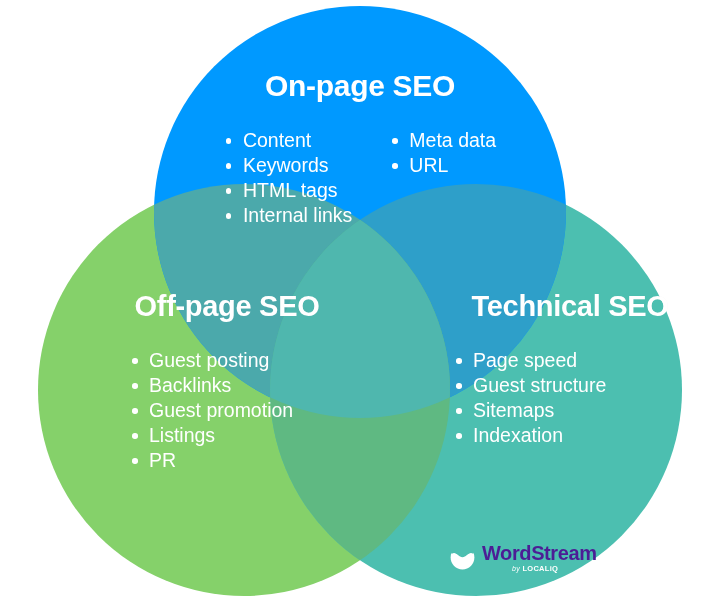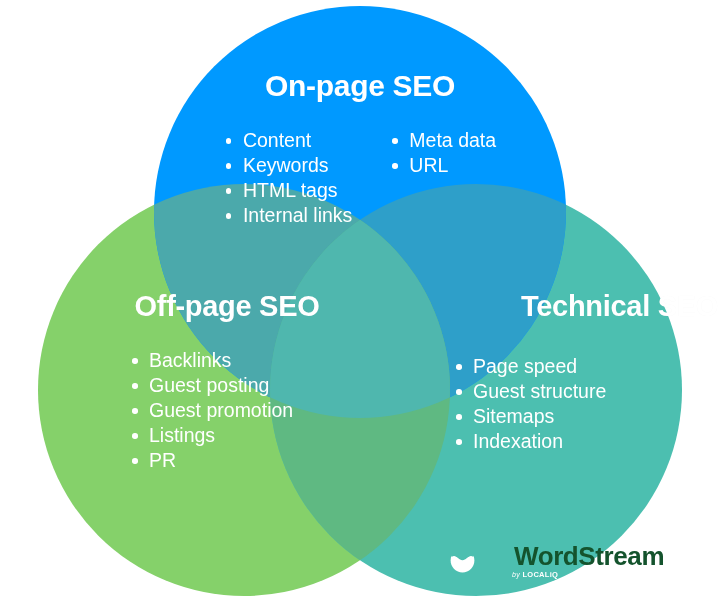--- a/index.html
+++ b/index.html
@@ -116,23 +116,23 @@
 
   
   #group-technical {
     left: 418px;
     top: 288px;
     width: 300px;
   }
   #group-technical .circle-title {
     font-size: 29px;
     line-height: 36px;
-    text-align: right;
+    text-align: center;
     padding-left: 4px;
-    margin-bottom: 30px;
+    margin-bottom: 24px;
   }
   #group-technical ul.venn-list {
     padding-left: 24px;
   }
 
   
   #wordstream-logo {
     position: absolute;
     left: 450px;
     top: 543px;
@@ -145,25 +145,24 @@
     height: 25px;
     flex: 0 0 auto;
   }
   #logo-text-wrap {
     display: flex;
     flex-direction: column;
     align-items: flex-start;
     line-height: 1;
   }
   #logo-wordmark {
-    font-size: 26px;
+    font-size: 20px;
     font-weight: bold;
-    color: #14532d;
+    color: #4c1d95;
     letter-spacing: -0.4px;
-    margin-left: 32px;
   }
   #logo-byline {
     margin-top: 2px;
     margin-left: 30px;
     font-size: 7.5px;
     font-weight: bold;
     color: #ffffff;
     letter-spacing: 0.3px;
     white-space: nowrap;
   }
@@ -234,22 +233,22 @@
         <ul class="venn-list">
           <li>Meta data</li>
           <li>URL</li>
         </ul>
       </div>
     </div>
 
     <div class="circle-group" id="group-offpage">
       <div class="circle-title">Off-page SEO</div>
       <ul class="venn-list">
+        <li>Guest posting</li>
         <li>Backlinks</li>
-        <li>Guest posting</li>
         <li>Guest promotion</li>
         <li>Listings</li>
         <li>PR</li>
       </ul>
     </div>
 
     <div class="circle-group" id="group-technical">
       <div class="circle-title">Technical SEO</div>
       <ul class="venn-list">
         <li>Page speed</li>

